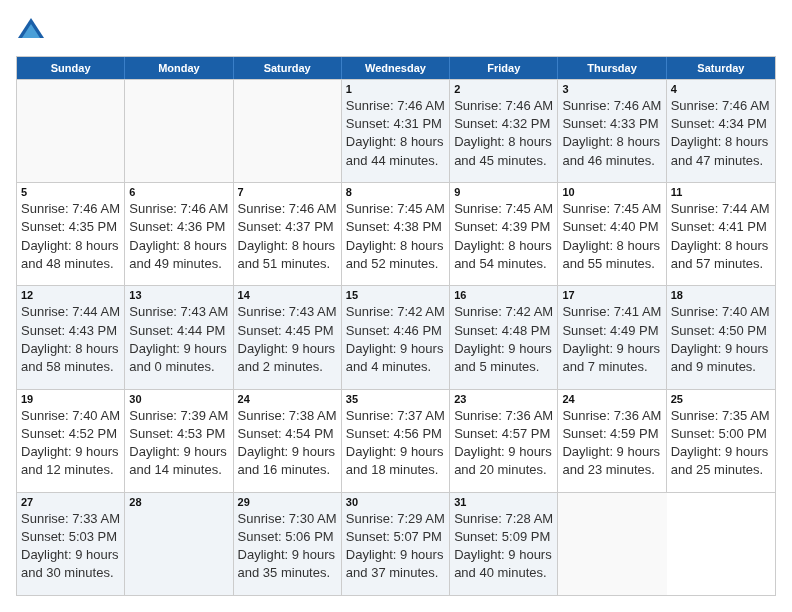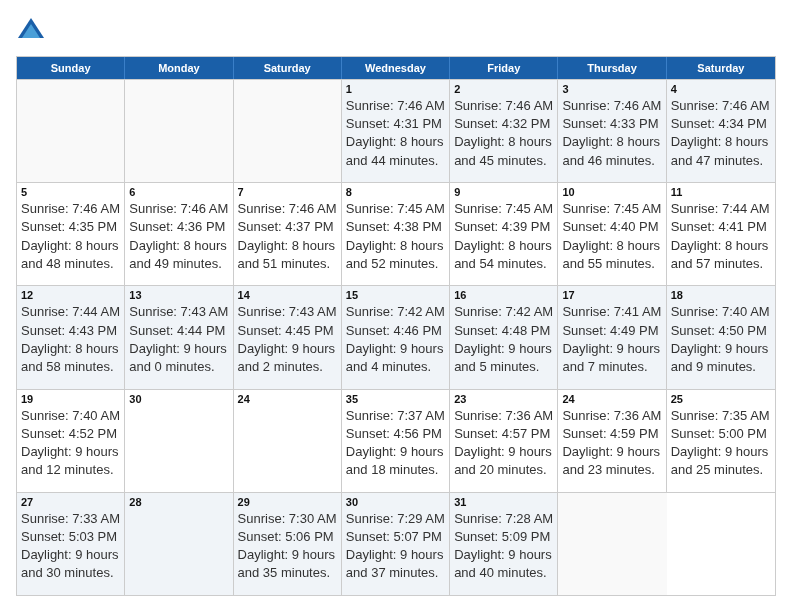--- a/index.html
+++ b/index.html
@@ -219,23 +219,25 @@
             <div class="cell-text">Sunrise: 7:40 AM<br>Sunset: 4:50 PM<br>Daylight: 9 hours and 9 minutes.</div>
           </div>
         </div>
         <div class="cal-week">
           <div class="cal-cell">
             <div class="day-num">19</div>
             <div class="cell-text">Sunrise: 7:40 AM<br>Sunset: 4:52 PM<br>Daylight: 9 hours and 12 minutes.</div>
           </div>
           <div class="cal-cell">
             <div class="day-num">30</div>
+            <div class="cell-text">Sunrise: 7:39 AM<br>Sunset: 4:53 PM<br>Daylight: 9 hours and 14 minutes.</div>
           </div>
           <div class="cal-cell">
             <div class="day-num">24</div>
+            <div class="cell-text">Sunrise: 7:38 AM<br>Sunset: 4:54 PM<br>Daylight: 9 hours and 16 minutes.</div>
           </div>
           <div class="cal-cell">
             <div class="day-num">35</div>
             <div class="cell-text">Sunrise: 7:37 AM<br>Sunset: 4:56 PM<br>Daylight: 9 hours and 18 minutes.</div>
           </div>
           <div class="cal-cell">
             <div class="day-num">23</div>
             <div class="cell-text">Sunrise: 7:36 AM<br>Sunset: 4:57 PM<br>Daylight: 9 hours and 20 minutes.</div>
           </div>
           <div class="cal-cell">

